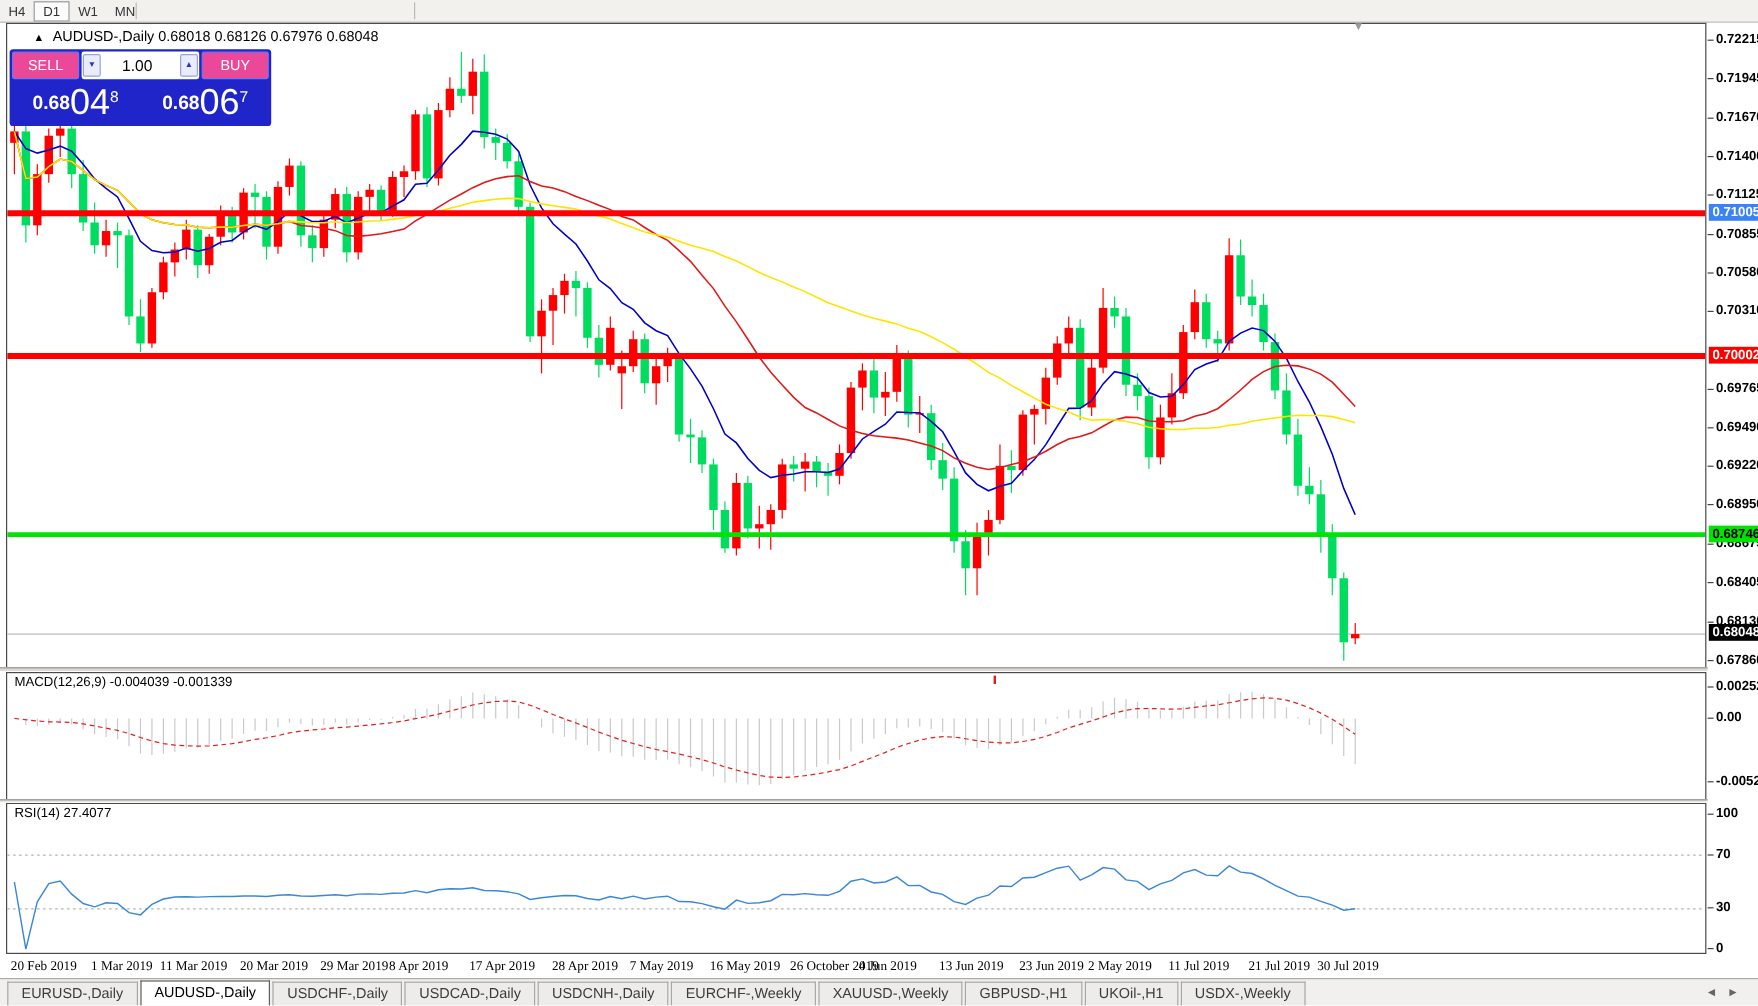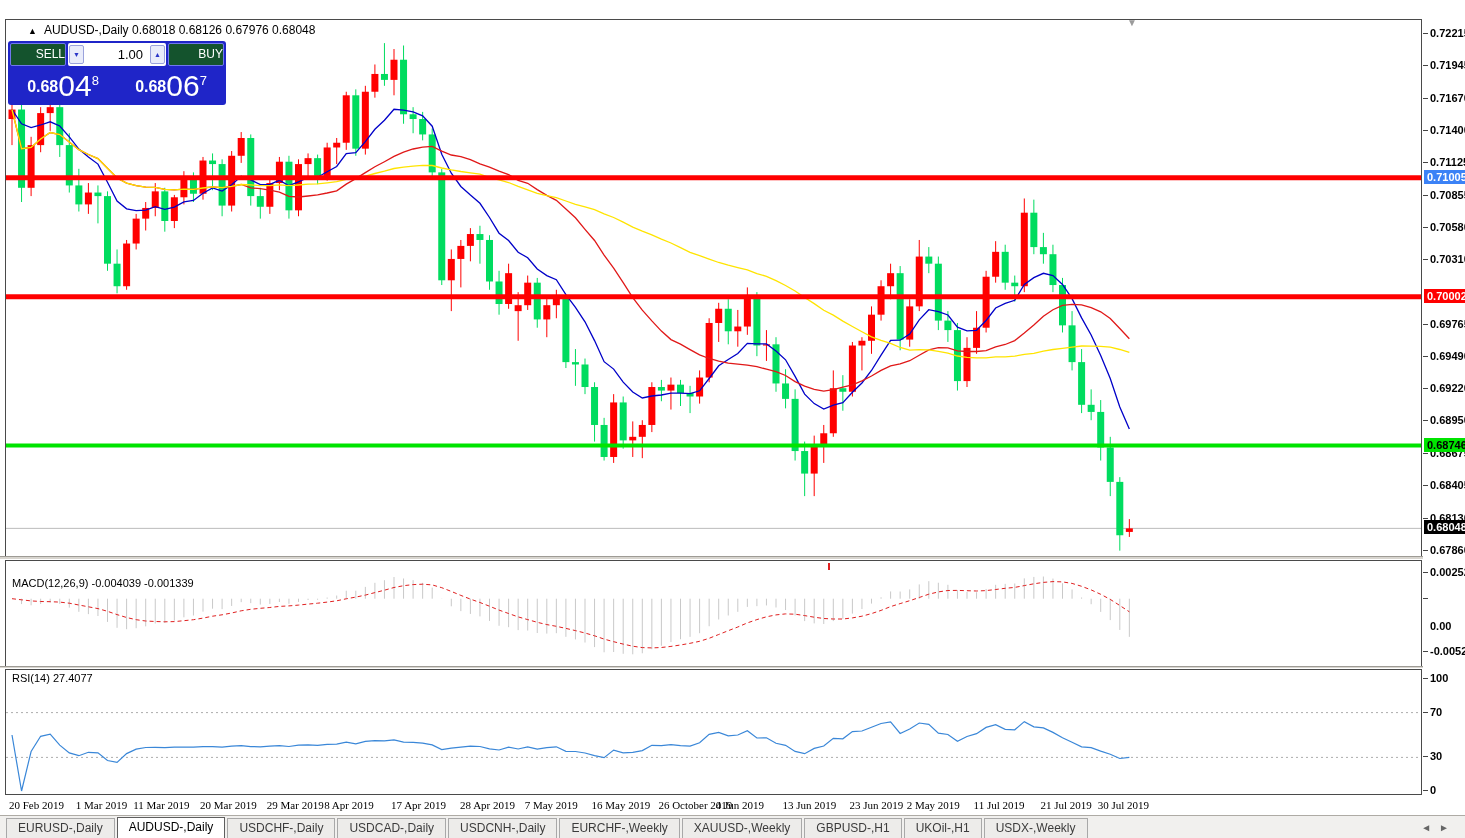--- a/index.html
+++ b/index.html
@@ -38,30 +38,30 @@
   #chart-title { position:absolute; left:28px; top:23px; font-size:12px; color:#000;
                  z-index:30; }
   #chart-title .tri { font-size:9px; margin-right:7px; }
   #shift-marker { position:absolute; left:1127px; top:17px; font-size:10px;
                   color:#9B9B9B; z-index:25; }
 
   
   #trade-widget { position:absolute; left:8px; top:41px; width:218px; height:64px;
                   background:#1F25C8; border-radius:3px; z-index:40; padding:2px; }
   #tw-row1 { display:flex; gap:2px; height:24px; }
-  .tw-btn { flex:0 0 56px; height:23px; background:#14532d; border:1px solid #7077EE;
-            border-radius:2px; color:#fff; font-size:12px; text-align:right;
+  .tw-btn { flex:0 0 56px; height:23px; background:#ec4899; border:1px solid #7077EE;
+            border-radius:2px; color:#fff; font-size:12px; text-align:center;
             line-height:21px; cursor:pointer; }
   #tw-spin { flex:1; display:flex; background:#fff; border-radius:2px; height:23px;
              align-items:center; padding:1px; gap:1px; }
   .spin-btn { width:15px; height:19px; background:#E9ECFA; border:1px solid #9AA2DC;
               border-radius:2px; color:#2A35C8; font-size:7px; line-height:18px;
               text-align:center; cursor:pointer; }
   #tw-vol { flex:1; border:none; outline:none; font-size:13px; color:#000;
-            text-align:right; padding-right:6px; width:50px;
+            text-align:right; padding-right:22px; width:50px;
             font-family:"Liberation Sans",sans-serif; }
   #tw-row2 { display:flex; height:34px; margin-top:1px; }
   .tw-price { flex:1; color:#fff; display:flex; align-items:flex-end;
               justify-content:center; padding-bottom:2px; }
   .tw-price .small { font-size:16px; font-weight:700; margin-bottom:4px; }
   .tw-price .big   { font-size:30px; line-height:28px; }
   .tw-price .sup   { font-size:13px; margin-bottom:12px; }
   #tw-divider { width:2px; background:#1F25C8; }
 
   
@@ -83,20 +83,25 @@
   #tab-scroll { position:absolute; right:8px; top:6px; font-size:10px; color:#666;
                 letter-spacing:8px; }
   #macd-red-tick { position:absolute; left:828px; top:563px; width:2px; height:7px;
                    background:#E02020; z-index:21; }
 </style>
 </head>
 <body>
 
 <div id="app">
 
+  <div id="toolbar">
+    <span id="tf-buttons"><span class="tf-btn">H4</span><span class="tf-btn active">D1</span><span class="tf-btn">W1</span><span class="tf-btn">MN</span></span>
+    <span class="tb-sep" style="left:113px"></span>
+    <span class="tb-sep" style="left:345px"></span>
+  </div>
 
   <div class="panel" id="main-panel">
     <svg id="main-svg" width="1415" height="536">
         <line x1="0" y1="508.36991150442543" x2="1415" y2="508.36991150442543" stroke="#BBBBBB" stroke-width="1"></line>
         <line x1="6" y1="81.23008849557546" x2="6" y2="125.10619469026614" stroke="#FF0000" stroke-width="1"></line>
         <rect x="2.5" y="89.53097345132807" width="7" height="9.486725663717081" fill="#FF0000"></rect>
         <line x1="15.55" y1="84.78761061947019" x2="15.55" y2="182.02654867256732" stroke="#00DC5F" stroke-width="1"></line>
         <rect x="12.05" y="89.53097345132807" width="7" height="78.26548672566298" fill="#00DC5F"></rect>
         <line x1="25.1" y1="116.80530973451353" x2="25.1" y2="176.09734513274364" stroke="#FF0000" stroke-width="1"></line>
         <rect x="21.6" y="125.10619469026614" width="7" height="42.69026548672491" fill="#FF0000"></rect>
@@ -485,21 +490,21 @@
         <line x1="1066.0500000000002" y1="37.71844660194175" x2="1066.0500000000002" y2="28.506469303672294" stroke="#C9C9C9" stroke-width="1"></line>
         <line x1="1075.6000000000001" y1="37.71844660194175" x2="1075.6000000000001" y2="36.48187246536169" stroke="#C9C9C9" stroke-width="1"></line>
         <line x1="1085.15" y1="37.71844660194175" x2="1085.15" y2="43.232426032123776" stroke="#C9C9C9" stroke-width="1"></line>
         <line x1="1094.7" y1="37.71844660194175" x2="1094.7" y2="50.898115470158395" stroke="#C9C9C9" stroke-width="1"></line>
         <line x1="1104.25" y1="37.71844660194175" x2="1104.25" y2="59.112112365537705" stroke="#C9C9C9" stroke-width="1"></line>
         <line x1="1113.8000000000002" y1="37.71844660194175" x2="1113.8000000000002" y2="68.96322490853531" stroke="#C9C9C9" stroke-width="1"></line>
         <line x1="1123.3500000000001" y1="37.71844660194175" x2="1123.3500000000001" y2="75.85360507389143" stroke="#C9C9C9" stroke-width="1"></line>
         <polyline points="6,37.7 15.55,38.8 25.1,39.9 34.650000000000006,40.5 44.2,40.7 53.75,41.1 63.300000000000004,42.2 72.85000000000001,44.0 82.4,45.8 91.95,47.6 101.5,50.3 111.05000000000001,53.6 120.60000000000001,56.5 130.15,58.7 139.70000000000002,60.0 149.25,60.5 158.8,60.8 168.35000000000002,60.6 177.9,59.7 187.45000000000002,58.7 197,57.1 206.55,55.2 216.10000000000002,53.8 225.65,52.0 235.20000000000002,49.8 244.75000000000003,48.3 254.3,47.3 263.85,46.5 273.40000000000003,45.4 282.95000000000005,44.9 292.5,44.1 302.05,43.1 311.6,42.2 321.15000000000003,41.1 330.70000000000005,39.8 340.25,37.8 349.8,36.1 359.35,34.1 368.90000000000003,31.6 378.45000000000005,29.2 388,26.5 397.55,24.7 407.1,23.6 416.65000000000003,23.2 426.20000000000005,23.9 435.75000000000006,26.7 445.3,30.4 454.85,34.4 464.40000000000003,38.1 473.95000000000005,41.5 483.50000000000006,45.2 493.05,49.1 502.6,52.5 512.1500000000001,55.9 521.7,58.6 531.25,61.3 540.8000000000001,63.6 550.35,65.3 559.9000000000001,67.4 569.45,69.6 579,72.0 588.5500000000001,74.8 598.1,78.1 607.6500000000001,80.7 617.2,83.1 626.75,85.2 636.3000000000001,86.6 645.85,86.9 655.4000000000001,86.5 664.95,85.4 674.5,84.0 684.0500000000001,82.3 693.6,80.3 703.1500000000001,77.3 712.7,73.5 722.25,69.7 731.8000000000001,66.0 741.35,61.9 750.9000000000001,58.6 760.45,55.8 770,53.9 779.5500000000001,52.9 789.1,53.2 798.6500000000001,54.6 808.2,56.2 817.7500000000001,57.5 827.3000000000001,58.0 836.85,58.0 846.4000000000001,56.9 855.95,55.2 865.5000000000001,52.6 875.0500000000001,49.4 884.6,45.6 894.1500000000001,42.6 903.7,39.7 913.2500000000001,36.5 922.8000000000001,33.2 932.35,30.9 941.9000000000001,29.5 951.45,29.4 961.0000000000001,29.7 970.5500000000001,30.0 980.1,29.6 989.6500000000001,28.5 999.2,27.3 1008.7500000000001,26.4 1018.3000000000001,24.6 1027.85,22.8 1037.4,21.4 1046.95,20.6 1056.5,20.9 1066.0500000000002,22.4 1075.6000000000001,25.3 1085.15,28.9 1094.7,33.3 1104.25,38.4 1113.8000000000002,44.5 1123.3500000000001,50.8" fill="none" stroke="#E02020" stroke-width="1" stroke-dasharray="4 3"></polyline>
       </svg>
   </div>
-  <div class="ind-label" style="left:12px; top:577px;">MACD(12,26,9) -0.004039 -0.001339</div>
+  <div class="ind-label" style="left:12px; top:563px;">MACD(12,26,9) -0.004039 -0.001339</div>
   <div id="macd-red-tick"></div>
 
   <div class="panel" id="rsi-panel">
     <svg id="rsi-svg" width="1415" height="124">
         <line x1="0" y1="42.6" x2="1415" y2="42.6" stroke="#ADADAD" stroke-width="1" stroke-dasharray="2 3"></line>
         <line x1="0" y1="87.4" x2="1415" y2="87.4" stroke="#ADADAD" stroke-width="1" stroke-dasharray="2 3"></line>
         <polyline points="6,65.0 15.55,121.0 25.1,81.5 34.650000000000006,66.3 44.2,64.2 53.75,75.1 63.300000000000004,82.9 72.85000000000001,85.7 82.4,82.3 91.95,82.9 101.5,90.5 111.05000000000001,92.4 120.60000000000001,83.6 130.15,79.2 139.70000000000002,77.5 149.25,77.3 158.8,77.6 168.35000000000002,77.2 177.9,77.0 187.45000000000002,77.1 197,76.6 206.55,76.6 216.10000000000002,77.1 225.65,76.1 235.20000000000002,75.7 244.75000000000003,76.6 254.3,76.8 263.85,76.2 273.40000000000003,75.6 282.95000000000005,76.5 292.5,75.1 302.05,74.9 311.6,75.3 321.15000000000003,74.3 330.70000000000005,74.1 340.25,72.2 349.8,73.9 359.35,71.4 368.90000000000003,70.6 378.45000000000005,70.8 388,69.8 397.55,72.1 407.1,72.3 416.65000000000003,73.1 426.20000000000005,74.9 435.75000000000006,79.6 445.3,78.1 454.85,77.1 464.40000000000003,76.2 473.95000000000005,76.5 483.50000000000006,78.8 493.05,80.0 502.6,77.1 512.1500000000001,79.0 521.7,76.8 531.25,79.2 540.8000000000001,77.6 550.35,76.8 559.9000000000001,81.3 569.45,81.5 579,83.0 588.5500000000001,85.6 598.1,87.6 607.6500000000001,80.1 617.2,82.8 626.75,82.3 636.3000000000001,80.6 645.85,75.3 655.4000000000001,75.6 664.95,74.7 674.5,75.6 684.0500000000001,76.1 693.6,72.8 703.1500000000001,64.4 712.7,62.4 722.25,65.8 731.8000000000001,65.0 741.35,60.7 750.9000000000001,68.0 760.45,67.8 770,73.3 779.5500000000001,75.3 789.1,81.4 798.6500000000001,83.7 808.2,78.4 817.7500000000001,76.0 827.3000000000001,68.3 836.85,68.8 846.4000000000001,61.6 855.95,61.0 865.5000000000001,57.2 875.0500000000001,53.5 884.6,51.8 894.1500000000001,63.5 903.7,59.0 913.2500000000001,53.0 922.8000000000001,54.3 932.35,63.2 941.9000000000001,64.5 951.45,71.3 961.0000000000001,66.5 970.5500000000001,63.7 980.1,57.4 989.6500000000001,54.6 999.2,59.3 1008.7500000000001,59.8 1018.3000000000001,51.6 1027.85,56.8 1037.4,57.9 1046.95,62.4 1056.5,67.8 1066.0500000000002,72.2 1075.6000000000001,76.8 1085.15,77.6 1094.7,81.1 1104.25,84.3 1113.8000000000002,88.5 1123.3500000000001,87.3" fill="none" stroke="#3A87D8" stroke-width="1.2"></polyline>
       </svg>
   </div>
   <div class="ind-label" style="left:12px; top:672px;">RSI(14) 27.4077</div>
@@ -539,21 +544,21 @@
       <div class="tick-label" style="top: 492.646px;">0.68130</div>
       <div class="tick-dash" style="top: 498.646px;"></div>
       <div class="tick-label" style="top: 524.664px;">0.67860</div>
       <div class="tick-dash" style="top: 530.664px;"></div>
       <div class="price-chip" style="top: 150.717px; background: #3b82f6; color: rgb(255, 255, 255);">0.71005</div>
       <div class="price-chip" style="top: 269.657px; background: rgb(255, 0, 0); color: rgb(255, 255, 255);">0.70002</div>
       <div class="price-chip" style="top: 418.598px; background: rgb(0, 228, 0); color: rgb(0, 0, 0);">0.68746</div>
       <div class="price-chip" style="top: 501.37px; background: rgb(0, 0, 0); color: rgb(255, 255, 255);">0.68048</div>
       <div class="tick-label" style="top: 547.009px;">0.002522</div>
       <div class="tick-dash" style="top: 553.009px;"></div>
-      <div class="tick-label" style="top: 572.718px; margin-top: 28px;">0.00</div>
+      <div class="tick-label" style="top: 572.718px;">0.00</div>
       <div class="tick-dash" style="top: 578.718px;"></div>
       <div class="tick-label" style="top: 626.075px;">-0.005234</div>
       <div class="tick-dash" style="top: 632.075px;"></div>
       <div class="tick-label" style="top: 653px;">100</div>
       <div class="tick-dash" style="top: 659px;"></div>
       <div class="tick-label" style="top: 686.6px;">70</div>
       <div class="tick-dash" style="top: 692.6px;"></div>
       <div class="tick-label" style="top: 731.4px;">30</div>
       <div class="tick-dash" style="top: 737.4px;"></div>
       <div class="tick-label" style="top: 765px;">0</div>

